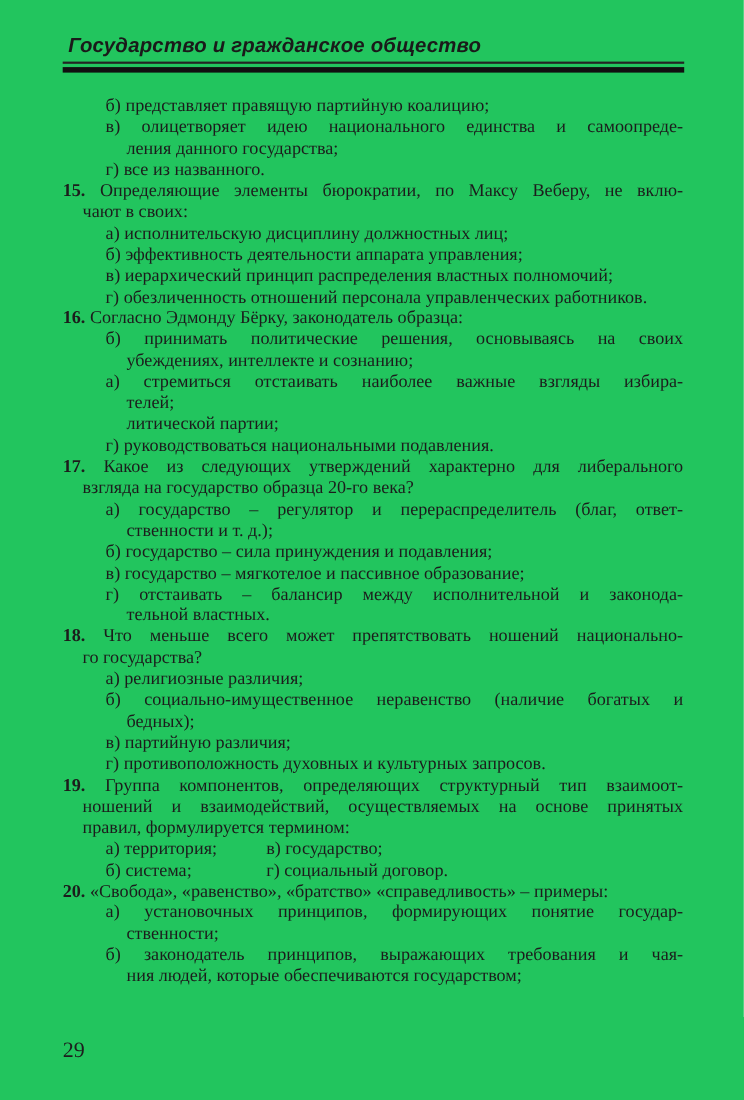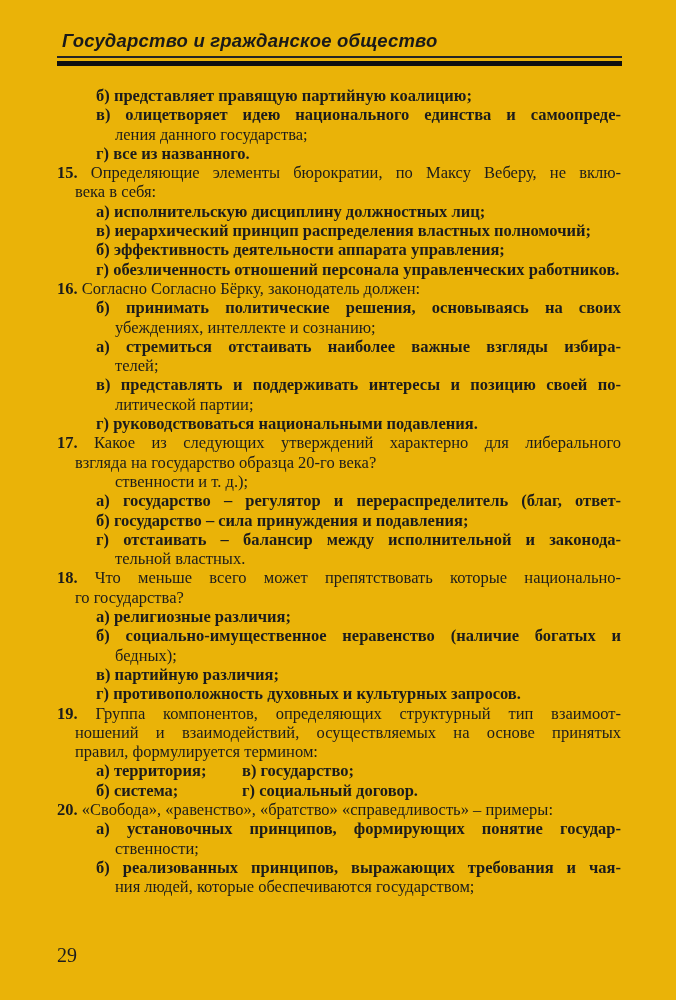--- a/index.html
+++ b/index.html
@@ -4,21 +4,21 @@
 <style>
   html, body { margin: 0; padding: 0; }
   body {
     width: 676px; height: 1000px;
     background: #ffffff;
     font-family: "Liberation Serif", serif;
   }
   .page {
     position: relative;
     width: 676px; height: 1000px;
-    background: #eab308;
+    background: #22c55e;
     color: #1c1c1c;
     overflow: hidden;
   }
   
   .hdr {
     position: absolute;
     left: 57px; right: 54px; top: 30px;
   }
   .hdr-title {
     font-family: "Liberation Sans", sans-serif;
@@ -39,21 +39,21 @@
     position: absolute;
     left: 57px; top: 86px;
     width: 564px;
     font-size: 16.5px;
     line-height: 19.3px;
   }
   .line { min-height: 19.3px; }
   .fill { text-align: justify; text-align-last: justify; }
   .q-first  { padding-left: 0; }
   .q-cont   { padding-left: 18px; }
-  .opt-first{ padding-left: 39px; font-weight: bold; }
+  .opt-first{ padding-left: 39px; }
   .opt-cont { padding-left: 58px; }
   .q-num { font-weight: bold; }
   .gcell { display: inline-block; width: 146px; }
 
   
   .page-number {
     position: absolute;
     top: 944px;
     left: 57px; width: 551px;
     text-align: left;
@@ -77,69 +77,71 @@
       </div>
       <div class="option-block">
         <div class="line opt-first fill"><span class="opt-label">в)</span> <span>олицетворяет идею национального единства и самоопреде-</span></div>
         <div class="line opt-cont"><span>ления данного государства;</span></div>
       </div>
       <div class="option-block">
         <div class="line opt-first"><span class="opt-label">г)</span> <span>все из названного.</span></div>
       </div>
       <div class="question">
         <div class="line q-first fill"><span class="q-num">15.</span> <span>Определяющие элементы бюрократии, по Максу Веберу, не вклю-</span></div>
-        <div class="line q-cont"><span>века в себя:</span></div>
+        <div class="line q-cont"><span>чают в своих:</span></div>
         <div class="option-block">
           <div class="line opt-first"><span class="opt-label">а)</span> <span>исполнительскую дисциплину должностных лиц;</span></div>
         </div>
         <div class="option-block">
-          <div class="line opt-first"><span class="opt-label">в)</span> <span>иерархический принцип распределения властных полномочий;</span></div>
+          <div class="line opt-first"><span class="opt-label">б)</span> <span>эффективность деятельности аппарата управления;</span></div>
         </div>
         <div class="option-block">
-          <div class="line opt-first"><span class="opt-label">б)</span> <span>эффективность деятельности аппарата управления;</span></div>
+          <div class="line opt-first"><span class="opt-label">в)</span> <span>иерархический принцип распределения властных полномочий;</span></div>
         </div>
         <div class="option-block">
           <div class="line opt-first"><span class="opt-label">г)</span> <span>обезличенность отношений персонала управленческих работников.</span></div>
         </div>
       </div>
       <div class="question">
-        <div class="line q-first"><span class="q-num">16.</span> <span>Согласно Согласно Бёрку, законодатель должен:</span></div>
+        <div class="line q-first"><span class="q-num">16.</span> <span>Согласно Эдмонду Бёрку, законодатель образца:</span></div>
         <div class="option-block">
           <div class="line opt-first fill"><span class="opt-label">б)</span> <span>принимать политические решения, основываясь на своих</span></div>
           <div class="line opt-cont"><span>убеждениях, интеллекте и сознанию;</span></div>
         </div>
         <div class="option-block">
           <div class="line opt-first fill"><span class="opt-label">а)</span> <span>стремиться отстаивать наиболее важные взгляды избира-</span></div>
           <div class="line opt-cont"><span>телей;</span></div>
         </div>
         <div class="option-block">
-          <div class="line opt-first fill"><span class="opt-label">в)</span> <span>представлять и поддерживать интересы и позицию своей по-</span></div>
           <div class="line opt-cont"><span>литической партии;</span></div>
         </div>
         <div class="option-block">
           <div class="line opt-first"><span class="opt-label">г)</span> <span>руководствоваться национальными подавления.</span></div>
         </div>
       </div>
       <div class="question">
         <div class="line q-first fill"><span class="q-num">17.</span> <span>Какое из следующих утверждений характерно для либерального</span></div>
         <div class="line q-cont"><span>взгляда на государство образца 20-го века?</span></div>
         <div class="option-block">
+          <div class="line opt-first fill"><span class="opt-label">а)</span> <span>государство – регулятор и перераспределитель (благ, ответ-</span></div>
           <div class="line opt-cont"><span>ственности и т. д.);</span></div>
-          <div class="line opt-first fill"><span class="opt-label">а)</span> <span>государство – регулятор и перераспределитель (благ, ответ-</span></div>
         </div>
         <div class="option-block">
           <div class="line opt-first"><span class="opt-label">б)</span> <span>государство – сила принуждения и подавления;</span></div>
+        </div>
+        <div class="option-block">
+          <div class="line opt-first"><span class="opt-label">в)</span> <span>государство – мягкотелое и пассивное образование;</span></div>
         </div>
         <div class="option-block">
           <div class="line opt-first fill"><span class="opt-label">г)</span> <span>отстаивать – балансир между исполнительной и законода-</span></div>
           <div class="line opt-cont"><span>тельной властных.</span></div>
         </div>
       </div>
       <div class="question">
-        <div class="line q-first fill"><span class="q-num">18.</span> <span>Что меньше всего может препятствовать которые национально-</span></div>
+        <div class="line q-first fill"><span class="q-num">18.</span> <span>Что меньше всего может препятствовать ношений национально-</span></div>
         <div class="line q-cont"><span>го государства?</span></div>
         <div class="option-block">
           <div class="line opt-first"><span class="opt-label">а)</span> <span>религиозные различия;</span></div>
         </div>
         <div class="option-block">
           <div class="line opt-first fill"><span class="opt-label">б)</span> <span>социально-имущественное неравенство (наличие богатых и</span></div>
           <div class="line opt-cont"><span>бедных);</span></div>
         </div>
         <div class="option-block">
           <div class="line opt-first"><span class="opt-label">в)</span> <span>партийную различия;</span></div>
@@ -155,20 +157,20 @@
         <div class="line opt-first"><span class="gcell"><span class="opt-label">а)</span> <span>территория;</span></span><span><span class="opt-label">в)</span> <span>государство;</span></span></div>
         <div class="line opt-first"><span class="gcell"><span class="opt-label">б)</span> <span>система;</span></span><span><span class="opt-label">г)</span> <span>социальный договор.</span></span></div>
       </div>
       <div class="question">
         <div class="line q-first"><span class="q-num">20.</span> <span>«Свобода», «равенство», «братство» «справедливость» – примеры:</span></div>
         <div class="option-block">
           <div class="line opt-first fill"><span class="opt-label">а)</span> <span>установочных принципов, формирующих понятие государ-</span></div>
           <div class="line opt-cont"><span>ственности;</span></div>
         </div>
         <div class="option-block">
-          <div class="line opt-first fill"><span class="opt-label">б)</span> <span>реализованных принципов, выражающих требования и чая-</span></div>
+          <div class="line opt-first fill"><span class="opt-label">б)</span> <span>законодатель принципов, выражающих требования и чая-</span></div>
           <div class="line opt-cont"><span>ния людей, которые обеспечиваются государством;</span></div>
         </div>
       </div>
     </div>
 
   <div class="page-number">29</div>
 </div>
 
 </body></html>

